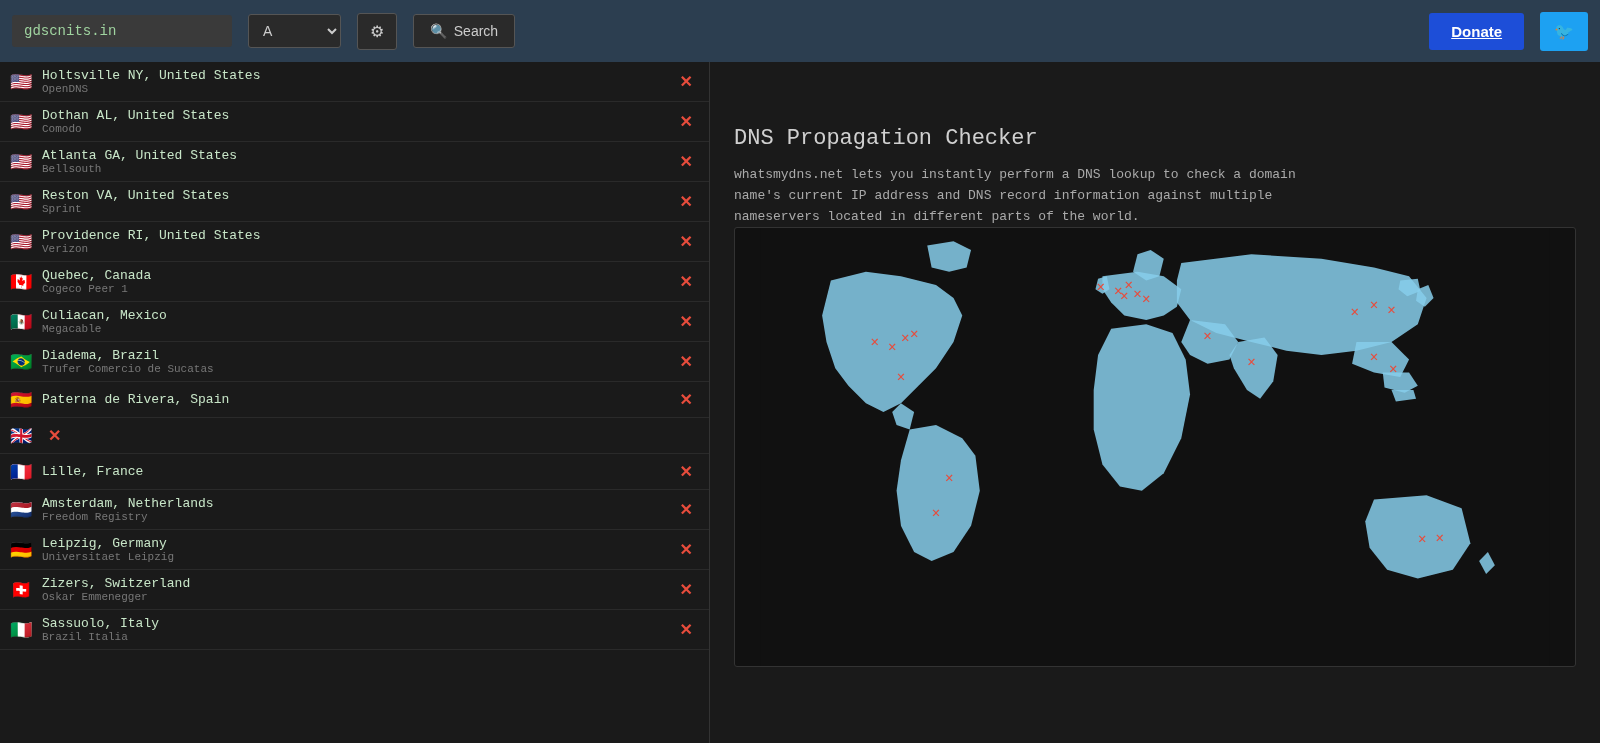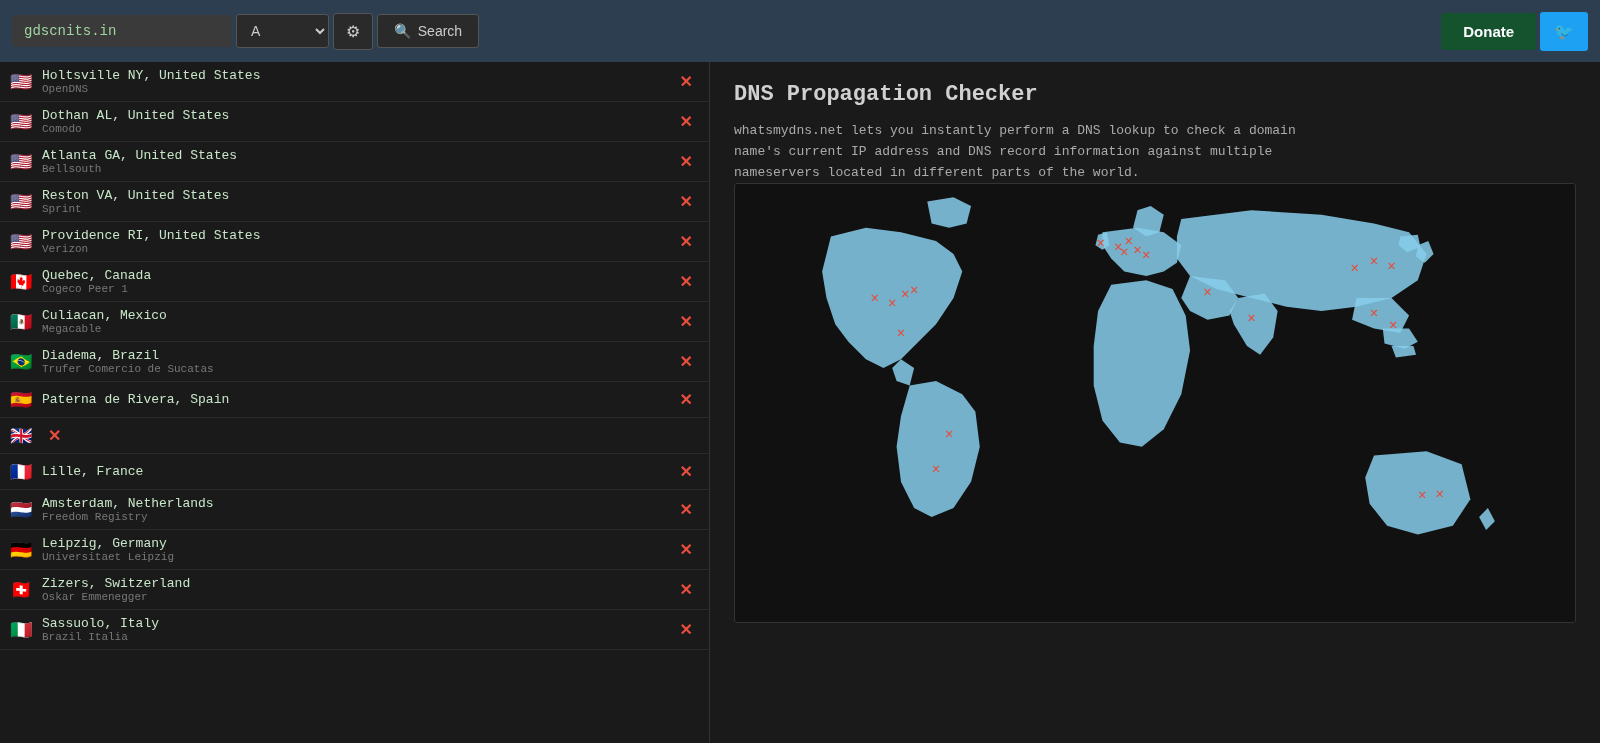--- a/index.html
+++ b/index.html
@@ -10,21 +10,21 @@
       font-size: 13px;
       min-height: 743px;
     }
 
     
     #header {
       background: #2c3e50;
       display: flex;
       align-items: center;
       padding: 8px 12px;
-      gap: 4px;
+      gap: 16px;
       height: 62px;
     }
     #domain-input {
       background: #3a3a3a;
       border: none;
       color: #a0d4a0;
       font-family: 'Courier New', Courier, monospace;
       font-size: 14px;
       padding: 8px 12px;
       width: 220px;
@@ -58,28 +58,29 @@
       padding: 8px 16px;
       border-radius: 3px;
       cursor: pointer;
       font-size: 14px;
       display: flex;
       align-items: center;
       gap: 6px;
     }
     #header-spacer { flex: 1; }
     #donate-btn {
-      background: #14532d;
+      background: #1d4ed8;
       border: none;
       color: #fff;
       padding: 10px 22px;
       border-radius: 3px;
       cursor: pointer;
       font-size: 15px;
       font-weight: bold;
+      text-decoration: underline;
     }
     #twitter-btn {
       background: #1da1f2;
       border: none;
       color: #fff;
       padding: 10px 14px;
       border-radius: 3px;
       cursor: pointer;
       font-size: 16px;
     }
@@ -131,22 +132,23 @@
     
     #right-panel {
       flex: 1;
       padding: 20px 24px;
       overflow-y: auto;
     }
     #right-panel h1 {
       color: #d0d0d0;
       font-size: 22px;
       font-family: 'Courier New', Courier, monospace;
-      font-weight: bold;
+      font-weight: normal;
       margin-bottom: 14px;
+      margin-top: 44px;
     }
     #right-panel p {
       color: #aaa;
       font-size: 13px;
       line-height: 1.6;
       font-family: 'Courier New', Courier, monospace;
       max-width: 600px;
     }
 
     

